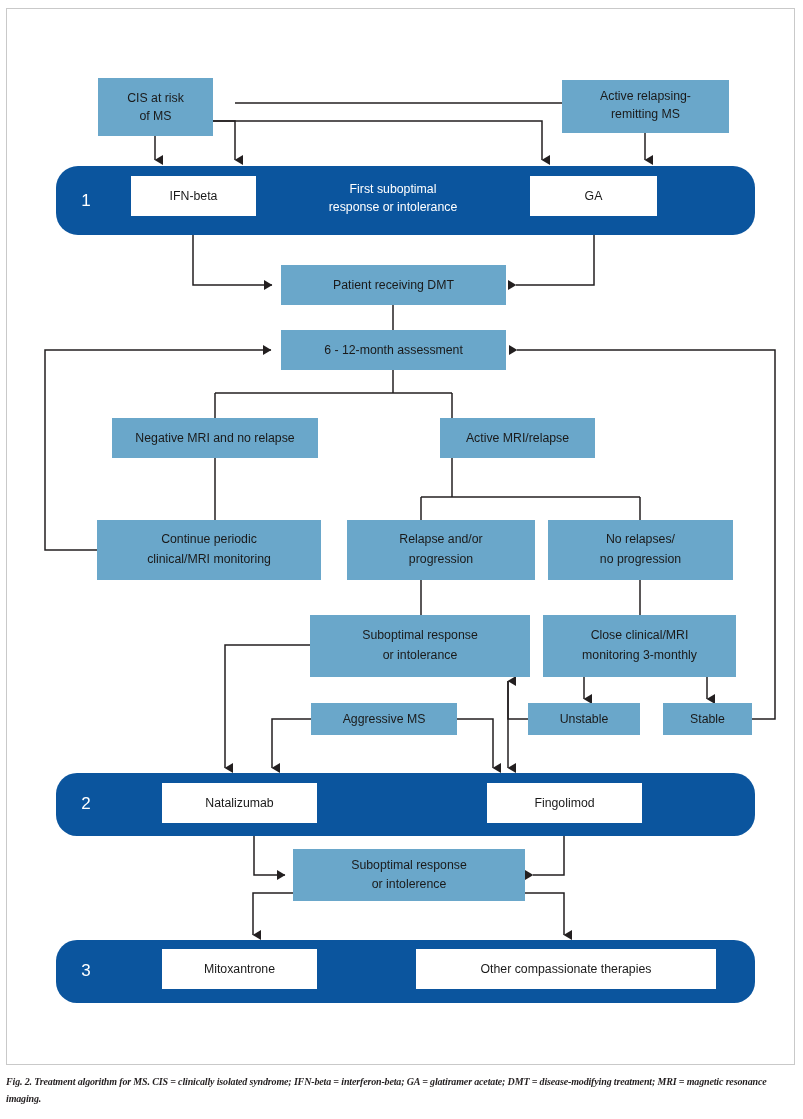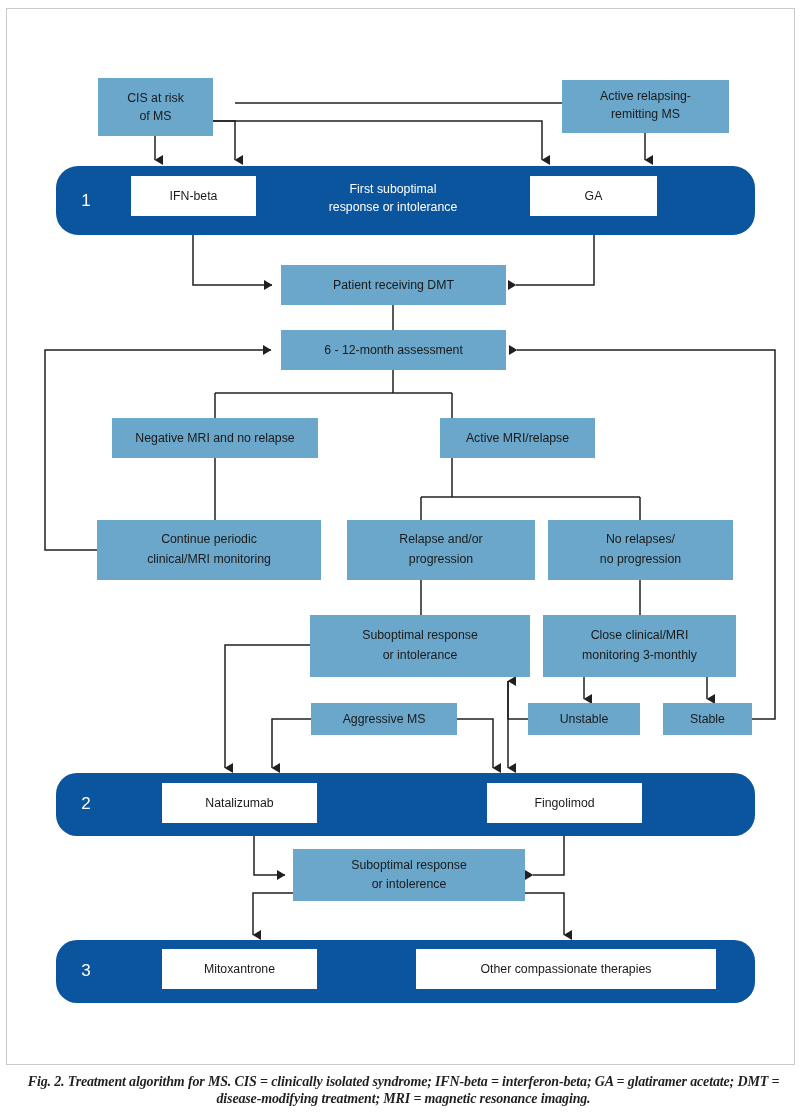--- a/index.html
+++ b/index.html
@@ -68,25 +68,24 @@
     fill: #0b559e;
   }
   #caption {
     position: absolute;
     left: 6px;
     top: 1074px;
     width: 795px;
     font-family: "Liberation Serif", serif;
     font-style: italic;
     font-weight: bold;
-    font-size: 14px;
+    font-size: 10px;
     line-height: 16.5px;
     color: #231f20;
     letter-spacing: -0.15px;
-    text-align: center;
   }
 </style>
 </head>
 <body>
 
 <div id="page">
   <div id="frame"></div>
 
   <svg id="flow" viewBox="0 0 803 1070">
     <defs>

